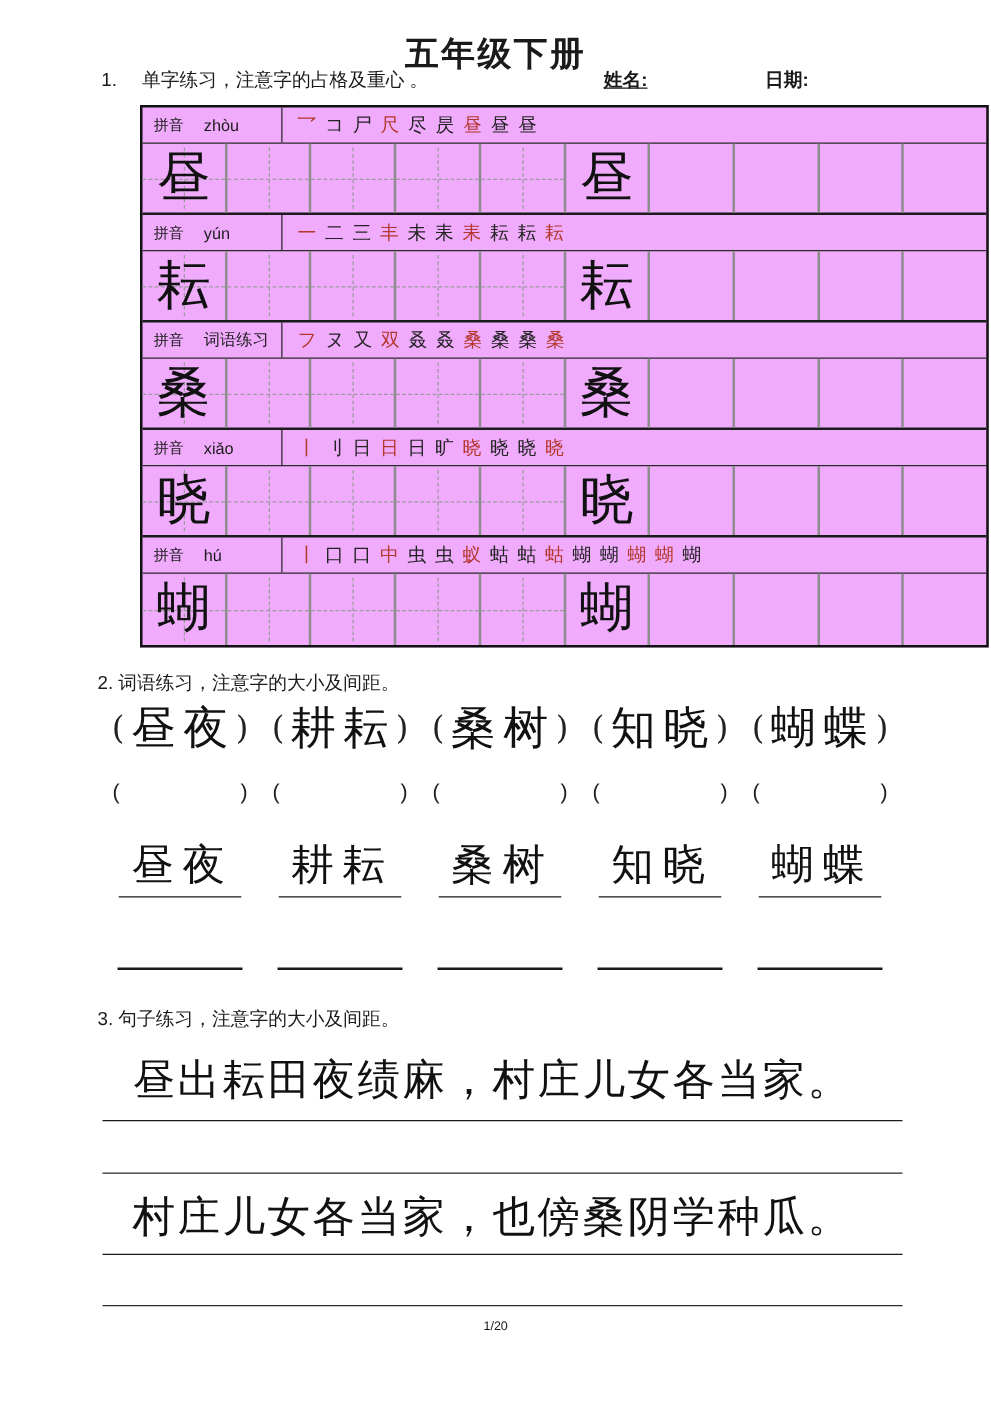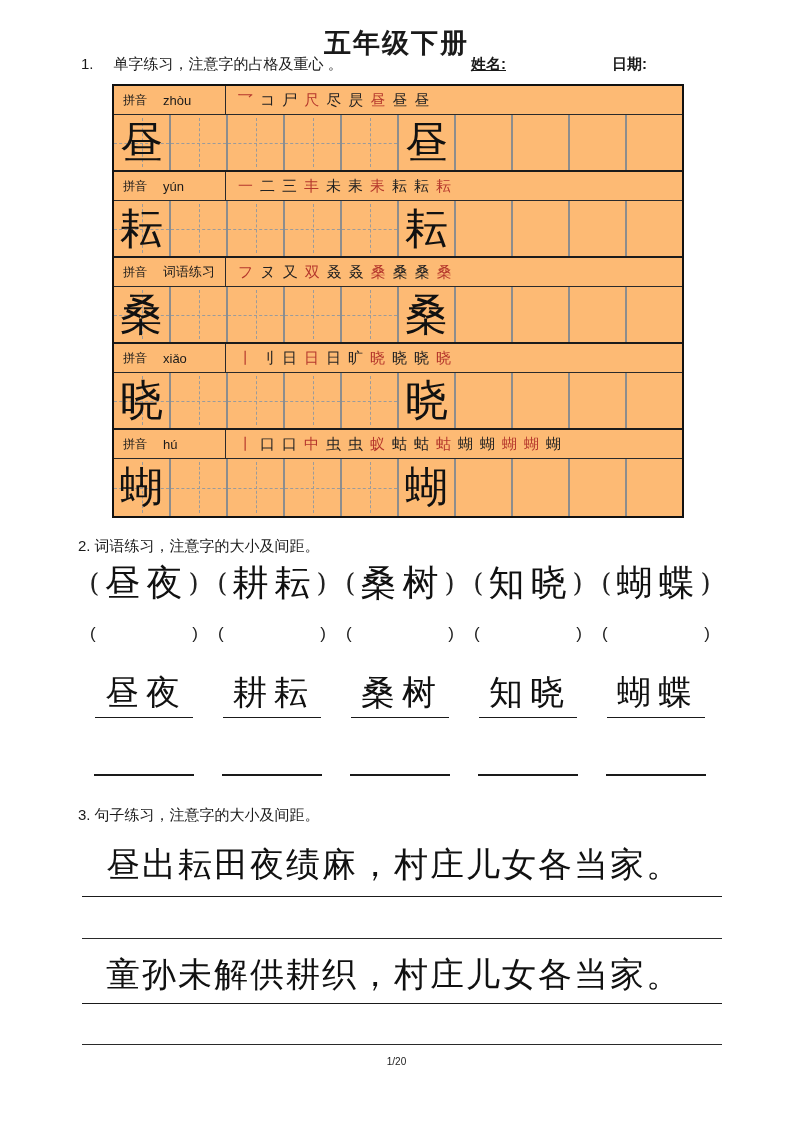--- a/index.html
+++ b/index.html
@@ -15,26 +15,26 @@
   }
   .serifzh{font-family:"DejaVu Serif","Liberation Serif",serif;}
 
   
   .title{position:absolute;top:13px;left:0;width:100%;text-align:center;
     font-size:27px;font-weight:700;letter-spacing:2px;margin-top:12px;}
   .hdr{position:absolute;font-size:15px;white-space:nowrap;}
   .hdr1{top:55px;left:81px;}
   .hdr .num{display:inline-block;margin-right:20px;}
   .field-label{position:absolute;top:55px;font-size:15px;font-weight:700;}
-  .name-label{left:471px;text-decoration:underline;}
+  .name-label{left:483px;text-decoration:underline;}
   .date-label{left:612px;}
 
   
-  .char-table{position:absolute;top:84px;left:112px;width:572px;
-    border:2px solid #111;box-sizing:border-box;background:#fdba74;}
+  .char-table{position:absolute;top:84px;left:112px;width:679px;
+    border:2px solid #111;box-sizing:border-box;background:#f0abfc;}
   .py-row{display:flex;height:29px;border-bottom:1px solid #2a2a2a;box-sizing:border-box;}
   .py-cell{flex:0 0 112px;width:112px;border-right:1px solid #2a2a2a;display:flex;
     align-items:center;padding-left:9px;gap:16px;box-sizing:border-box;}
   .py-tag{font-size:12px;}
   .py-val{font-size:13px;}
   .py-strokes{flex:1;display:flex;align-items:center;gap:7px;padding-left:12px;
     font-size:15px;line-height:1;overflow:hidden;}
   .py-strokes .stroke{color:#222;}
   .py-strokes .stroke:nth-child(3n+1){color:var(--red);}
   .py-strokes .stroke:nth-child(7n){color:var(--red);}
@@ -369,18 +369,18 @@
         <div class="bline"></div>
       </div>
   </div>
 
   <div class="hdr hdr3">
     <span class="num" style="margin-right:4px">3.</span><span>句子练习，注意字的大小及间距。</span>
   </div>
 
   <div class="sentence sent1 serifzh">昼出耘田夜绩麻，村庄儿女各当家。</div>
   <div class="wline blankA"></div>
-  <div class="sentence sent2 serifzh">童孙未解供耕织，村庄儿女各当家。</div>
+  <div class="sentence sent2 serifzh">村庄儿女各当家，也傍桑阴学种瓜。</div>
   <div class="wline blankB"></div>
 
   <div class="pagenum">1/20</div>
 
 </div>
 
 </body></html>

